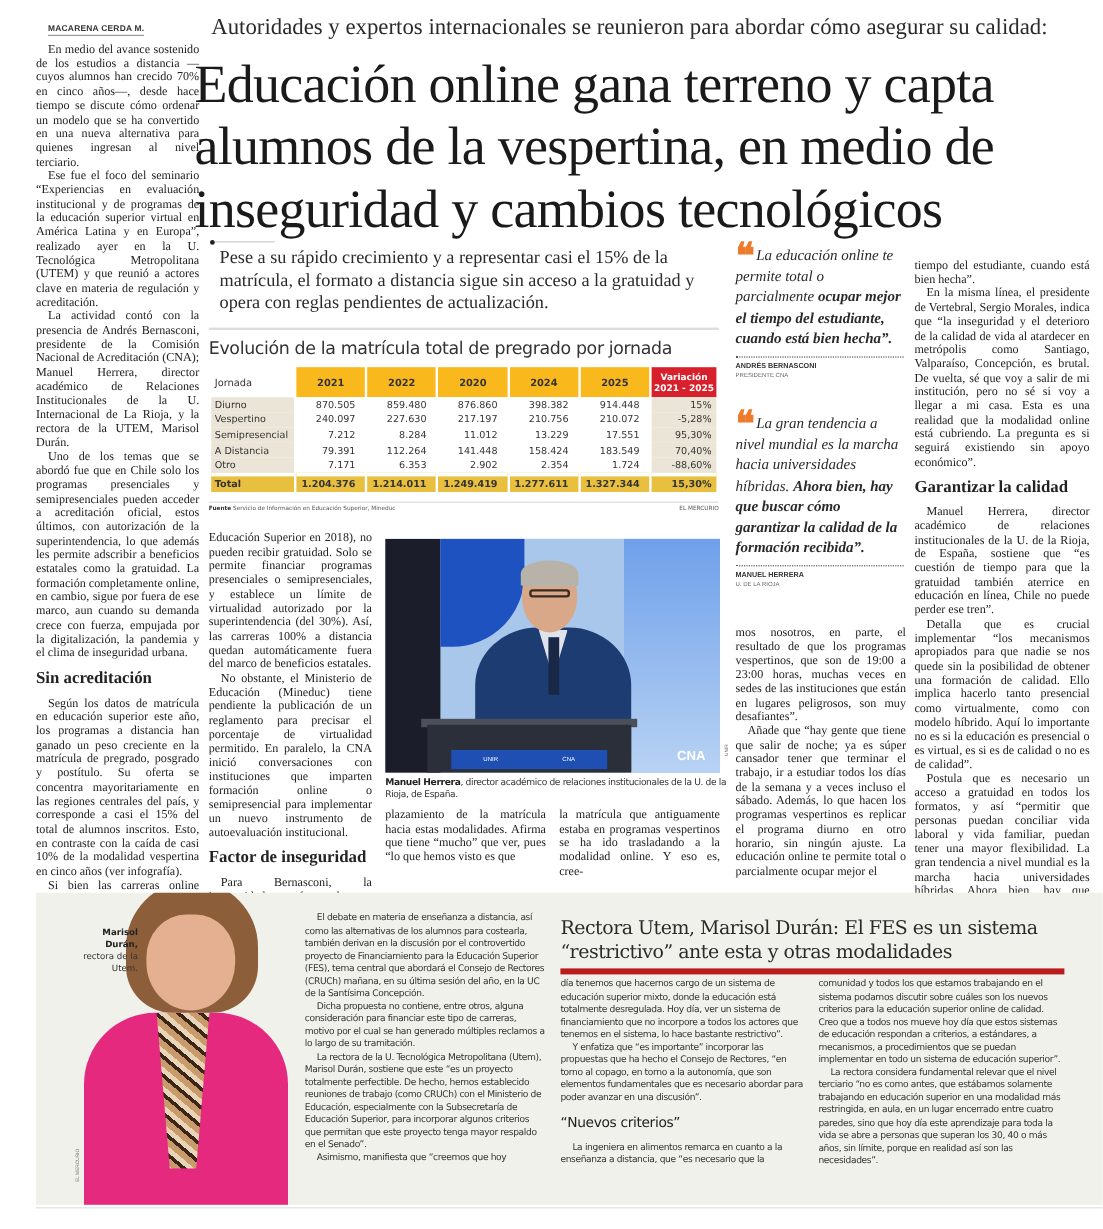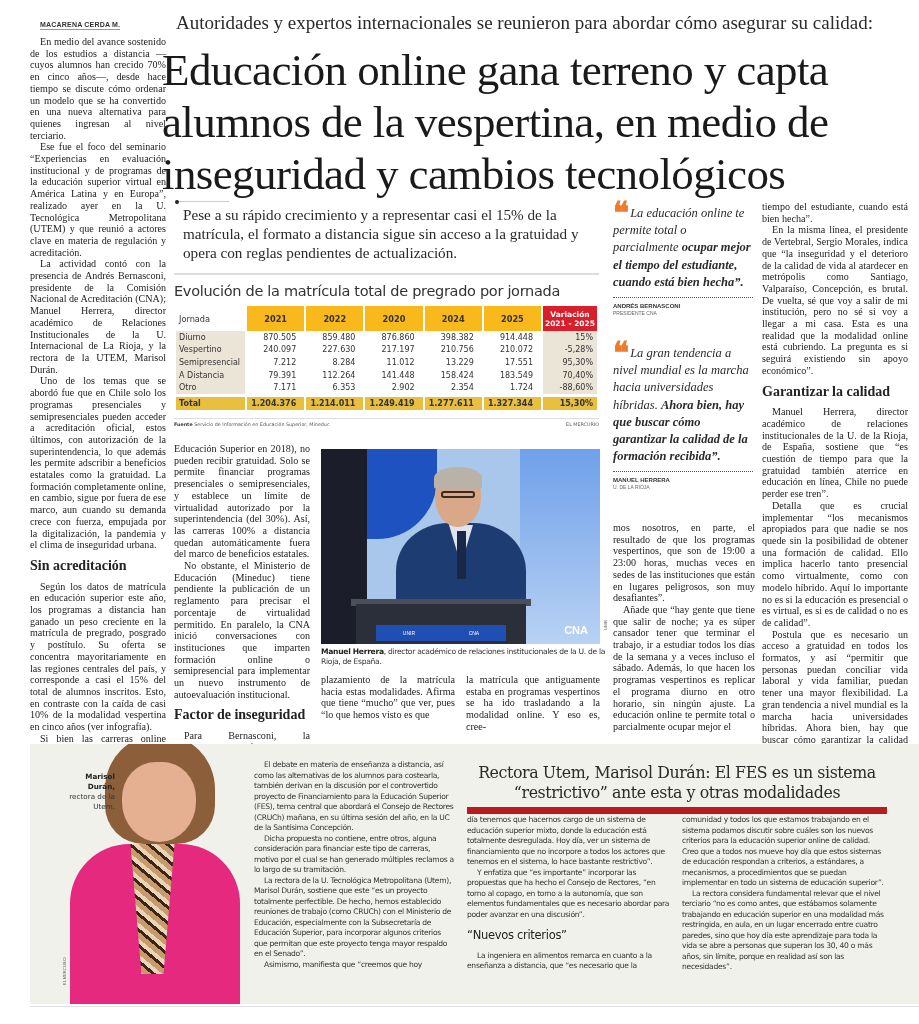--- a/index.html
+++ b/index.html
@@ -65,38 +65,38 @@
   .quote { position: absolute; left: 613px; width: 140px; font-family: "Liberation Serif", serif; font-style: italic; font-size: 12.5px; line-height: 17.2px; color: #2a2a2a; }
   .quote .mark { font-family: "DejaVu Serif", serif; font-style: normal; font-weight: bold; color: #ee7a2c; font-size: 30px; line-height: 14px; vertical-align: -6px; letter-spacing: -3px; margin-right: 4px; }
   .quote b { font-weight: bold; }
   .quote-rule { border-top: 1px dotted #555; margin-top: 6px; padding-top: 5px; }
   .quote-name { font-family: "Liberation Sans", sans-serif; font-style: normal; font-weight: bold; font-size: 6px; line-height: 7px; color: #333; }
   .quote-role { font-family: "Liberation Sans", sans-serif; font-style: normal; font-size: 5px; line-height: 6px; color: #666; }
   #quote1 { top: 205px; }
   #quote2 { top: 345px; }
 
   #col5 { position: absolute; left: 613px; top: 522px; width: 142px; }
-  #col6 { position: absolute; left: 762px; top: 201px; width: 146px; }
+  #col6 { position: absolute; left: 762px; top: 216px; width: 146px; }
 
   
   .box { position: absolute; left: 30px; top: 744px; width: 889px; height: 260px; background: #f1f1ec; }
   .box-photo { position: absolute; left: 60px; top: 744px; width: 190px; height: 260px; overflow: hidden; }
   .bp-hair { position: absolute; left: 45px; top: -10px; width: 110px; height: 110px; background: #8c5f3a; border-radius: 50% 50% 35% 35%; }
   .bp-face { position: absolute; left: 62px; top: 18px; width: 74px; height: 80px; background: #e4b091; border-radius: 45% 45% 50% 50%; }
   .bp-jacket { position: absolute; left: 10px; top: 100px; width: 170px; height: 170px; background: #e4297f; border-radius: 35% 35% 0 0; }
   .bp-scarf { position: absolute; left: 65px; top: 100px; width: 55px; height: 130px; background: repeating-linear-gradient(40deg, #c99a6a 0 5px, #3a2518 5px 8px, #e8d5b7 8px 12px); clip-path: polygon(10% 0, 90% 0, 70% 100%, 30% 100%); }
   .box-credit { position: absolute; left: 62px; top: 985px; font-family: "Liberation Sans", sans-serif; font-size: 4px; color: #666; transform: rotate(-90deg); transform-origin: left top; }
   .box-caption { position: absolute; left: 60px; top: 772px; width: 55px; text-align: right; font-family: "DejaVu Sans", sans-serif; font-size: 7.2px; line-height: 10px; color: #333; }
   .box-caption b { color: #222; }
 
   .box-text { font-family: "DejaVu Sans", sans-serif; font-size: 7.6px; line-height: 10.5px; color: #333; letter-spacing: -0.3px; }
   .box-text p { text-indent: 10px; }
   .box-text h4 { font-family: "DejaVu Sans", sans-serif; font-size: 11.5px; font-weight: normal; color: #222; margin: 10px 0 10px; text-indent: 0; }
   #box-col1 { position: absolute; left: 254px; top: 760px; width: 200px; }
-  .box-headline { position: absolute; left: 467px; top: 763px; width: 420px; font-family: "DejaVu Serif", serif; font-size: 15.8px; line-height: 20px; color: #2a2a2a; letter-spacing: -0.4px; padding-bottom: 4px; border-bottom: 7px solid #b91c1c; text-align: center; }
+  .box-headline { position: absolute; left: 467px; top: 763px; width: 420px; font-family: "DejaVu Serif", serif; font-size: 15.8px; line-height: 20px; color: #2a2a2a; letter-spacing: -0.4px; padding-bottom: 4px; border-bottom: 5px solid #b91c1c; }
   #box-col2 { position: absolute; left: 467px; top: 815px; width: 205px; }
   #box-col3 { position: absolute; left: 682px; top: 815px; width: 205px; }
   .bottom-rule { position: absolute; left: 30px; top: 1006px; width: 889px; height: 1px; background: #e0e0e0; }
 </style>
 </head>
 <body>
 
 <div class="byline">MACARENA CERDA M.</div>
 
 <div id="col1" class="col-text">

